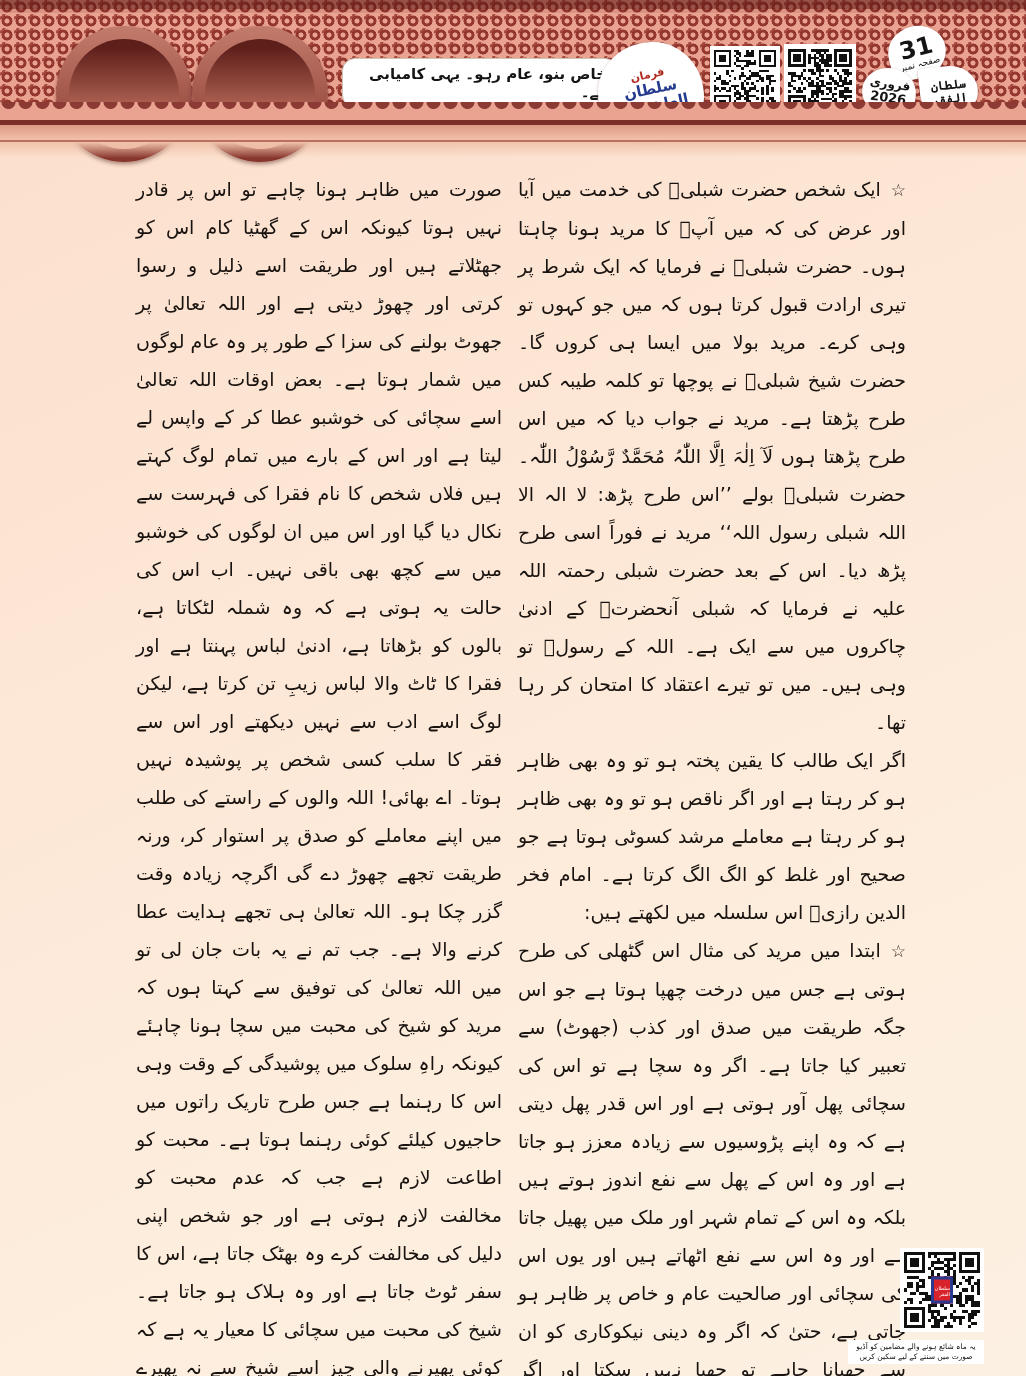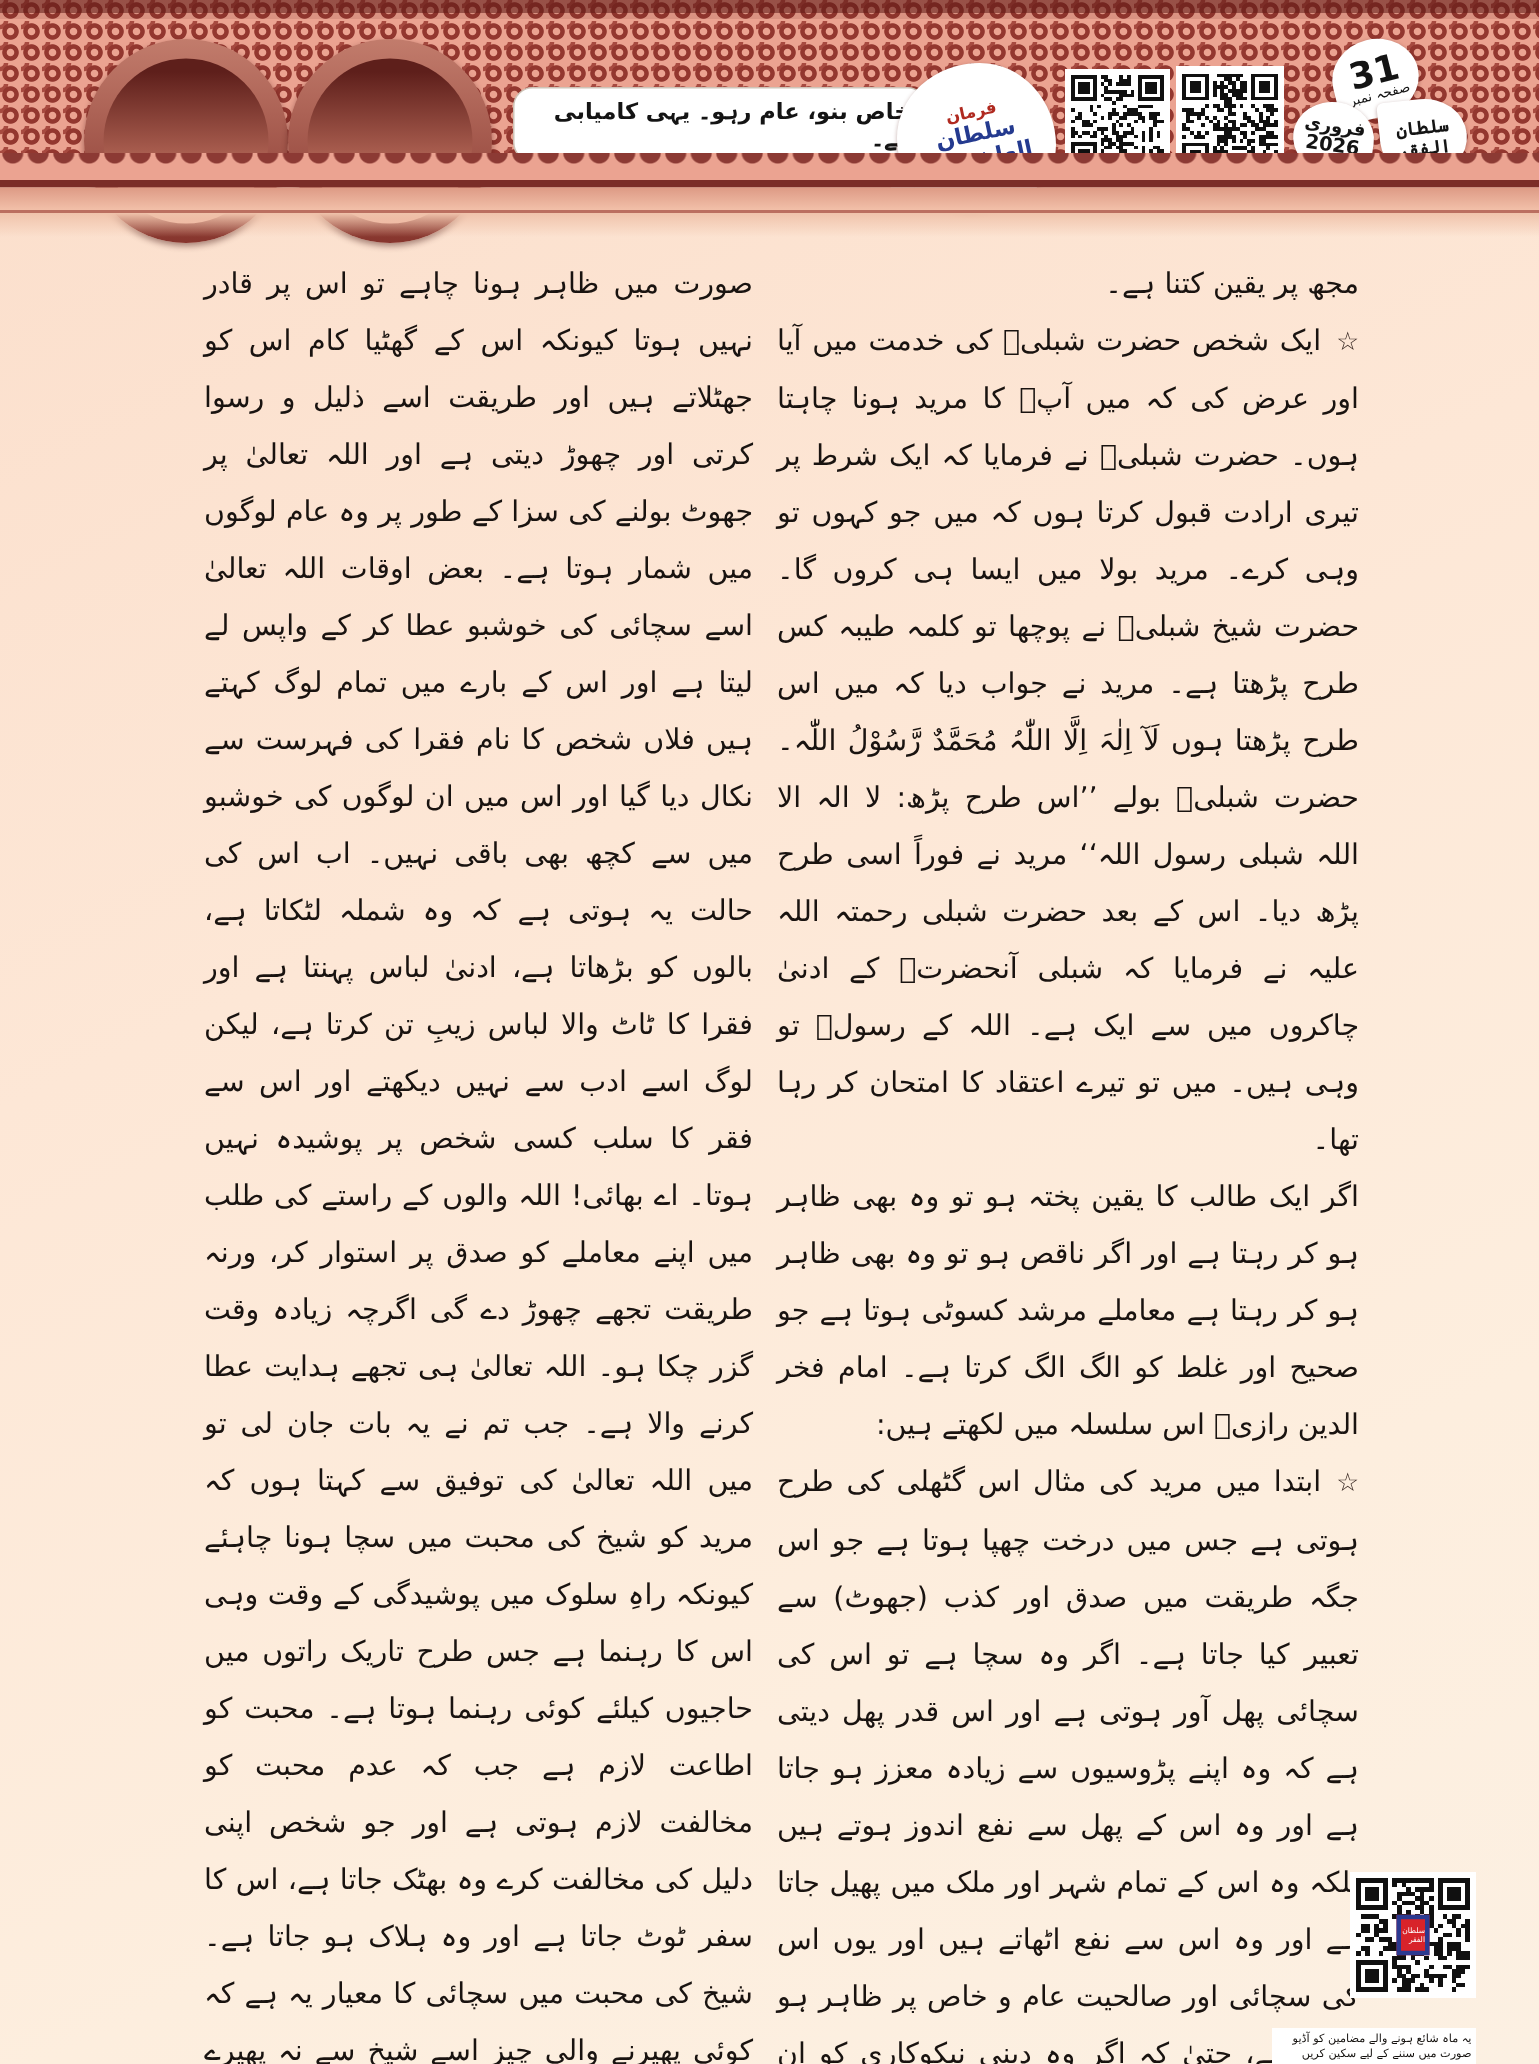--- a/index.html
+++ b/index.html
@@ -75,22 +75,22 @@
   .col-left{width:366px;}
   .para{margin:0;}
   .star{display:inline-block;margin-left:10px;font-size:17px;color:#3a2a24;}
 
   
   .footer-qr{position:absolute;left:892px;top:1248px;width:92px;}
   .footer-qr .qr-wrap{position:relative;background:#fff;padding:4px;width:84px;height:84px;box-sizing:border-box;}
   .qr-logo{position:absolute;left:50%;top:50%;transform:translate(-50%,-50%);
     width:22px;height:27px;background:#d8232a;border:3px solid #2b3990;box-sizing:border-box;
     display:flex;align-items:center;justify-content:center;color:#fff;font-size:5px;overflow:hidden;}
-  .qr-caption{margin-top:20px;background:#fff;padding:2px 3px;font-size:7.5px;line-height:1.3;
-    color:#15120f;text-align:right;width:130px;margin-left:-22px;}
+  .qr-caption{margin-top:8px;background:#fff;padding:2px 3px;font-size:7.5px;line-height:1.3;
+    color:#15120f;text-align:center;width:130px;margin-left:-22px;}
 </style>
 </head>
 <body>
 
 <div class="page">
 
   <header class="masthead">
     <div class="ring ring1">
         <div class="ring-inner"></div>
       </div>
@@ -534,21 +534,20 @@
 
     <div class="scallops"></div>
   </header>
   <div class="rule1"></div>
   <div class="band2"></div>
   <div class="rule2"></div>
   <div class="fade"></div>
 
   <main class="columns">
     <section class="col col-right">
-        <p class="para">مجھ پر یقین کتنا ہے۔</p>
         <p class="para"><span class="star">☆</span>ایک شخص حضرت شبلیؒ کی خدمت میں آیا اور عرض کی کہ میں آپؒ کا مرید ہونا چاہتا ہوں۔ حضرت شبلیؒ نے فرمایا کہ ایک شرط پر تیری ارادت قبول کرتا ہوں کہ میں جو کہوں تو وہی کرے۔ مرید بولا میں ایسا ہی کروں گا۔ حضرت شیخ شبلیؒ نے پوچھا تو کلمہ طیبہ کس طرح پڑھتا ہے۔ مرید نے جواب دیا کہ میں اس طرح پڑھتا ہوں لَآ اِلٰہَ اِلَّا اللّٰہُ مُحَمَّدٌ رَّسُوْلُ اللّٰہ۔ حضرت شبلیؒ بولے ’’اس طرح پڑھ: لا الہ الا اللہ شبلی رسول اللہ‘‘ مرید نے فوراً اسی طرح پڑھ دیا۔ اس کے بعد حضرت شبلی رحمتہ اللہ علیہ نے فرمایا کہ شبلی آنحضرتؐ کے ادنیٰ چاکروں میں سے ایک ہے۔ اللہ کے رسولؐ تو وہی ہیں۔ میں تو تیرے اعتقاد کا امتحان کر رہا تھا۔</p>
         <p class="para">اگر ایک طالب کا یقین پختہ ہو تو وہ بھی ظاہر ہو کر رہتا ہے اور اگر ناقص ہو تو وہ بھی ظاہر ہو کر رہتا ہے معاملے مرشد کسوٹی ہوتا ہے جو صحیح اور غلط کو الگ الگ کرتا ہے۔ امام فخر الدین رازیؒ اس سلسلہ میں لکھتے ہیں:</p>
         <p class="para"><span class="star">☆</span>ابتدا میں مرید کی مثال اس گٹھلی کی طرح ہوتی ہے جس میں درخت چھپا ہوتا ہے جو اس جگہ طریقت میں صدق اور کذب (جھوٹ) سے تعبیر کیا جاتا ہے۔ اگر وہ سچا ہے تو اس کی سچائی پھل آور ہوتی ہے اور اس قدر پھل دیتی ہے کہ وہ اپنے پڑوسیوں سے زیادہ معزز ہو جاتا ہے اور وہ اس کے پھل سے نفع اندوز ہوتے ہیں بلکہ وہ اس کے تمام شہر اور ملک میں پھیل جاتا ہے اور وہ اس سے نفع اٹھاتے ہیں اور یوں اس کی سچائی اور صالحیت عام و خاص پر ظاہر ہو جاتی ہے، حتیٰ کہ اگر وہ دینی نیکوکاری کو ان سے چھپانا چاہے تو چھپا نہیں سکتا اور اگر طریقت کی محبت میں مرید جھوٹا ہو تو اس کے جھوٹ کے درخت کی شاخیں پھیل جاتی ہیں اور اس کی منافقت عام ہو جاتی ہے اور وہ اس سلسلے میں اپنے ساتھیوں سے آگے بڑھ جاتا ہے اور پورے شہر بلکہ ملک میں اس کی تشہیر ہوتی ہے اور ان کے سامنے اس کی منافقت اور ریاکاری ظاہر ہو جاتی ہے حتیٰ کہ اگر وہ سچے آدمی کی</p>
       </section>
     <section class="col col-left">
         <p class="para">صورت میں ظاہر ہونا چاہے تو اس پر قادر نہیں ہوتا کیونکہ اس کے گھٹیا کام اس کو جھٹلاتے ہیں اور طریقت اسے ذلیل و رسوا کرتی اور چھوڑ دیتی ہے اور اللہ تعالیٰ پر جھوٹ بولنے کی سزا کے طور پر وہ عام لوگوں میں شمار ہوتا ہے۔ بعض اوقات اللہ تعالیٰ اسے سچائی کی خوشبو عطا کر کے واپس لے لیتا ہے اور اس کے بارے میں تمام لوگ کہتے ہیں فلاں شخص کا نام فقرا کی فہرست سے نکال دیا گیا اور اس میں ان لوگوں کی خوشبو میں سے کچھ بھی باقی نہیں۔ اب اس کی حالت یہ ہوتی ہے کہ وہ شملہ لٹکاتا ہے، بالوں کو بڑھاتا ہے، ادنیٰ لباس پہنتا ہے اور فقرا کا ٹاٹ والا لباس زیبِ تن کرتا ہے، لیکن لوگ اسے ادب سے نہیں دیکھتے اور اس سے فقر کا سلب کسی شخص پر پوشیدہ نہیں ہوتا۔ اے بھائی! اللہ والوں کے راستے کی طلب میں اپنے معاملے کو صدق پر استوار کر، ورنہ طریقت تجھے چھوڑ دے گی اگرچہ زیادہ وقت گزر چکا ہو۔ اللہ تعالیٰ ہی تجھے ہدایت عطا کرنے والا ہے۔ جب تم نے یہ بات جان لی تو میں اللہ تعالیٰ کی توفیق سے کہتا ہوں کہ مرید کو شیخ کی محبت میں سچا ہونا چاہئے کیونکہ راہِ سلوک میں پوشیدگی کے وقت وہی اس کا رہنما ہے جس طرح تاریک راتوں میں حاجیوں کیلئے کوئی رہنما ہوتا ہے۔ محبت کو اطاعت لازم ہے جب کہ عدم محبت کو مخالفت لازم ہوتی ہے اور جو شخص اپنی دلیل کی مخالفت کرے وہ بھٹک جاتا ہے، اس کا سفر ٹوٹ جاتا ہے اور وہ ہلاک ہو جاتا ہے۔ شیخ کی محبت میں سچائی کا معیار یہ ہے کہ کوئی پھیرنے والی چیز اسے شیخ سے نہ پھیرے نہ تلواریں اور نہ ہی بناوٹی محبت۔ (آدابِ مرید کامل)</p>
       </section>
   </main>
 
   <div class="footer-qr">

